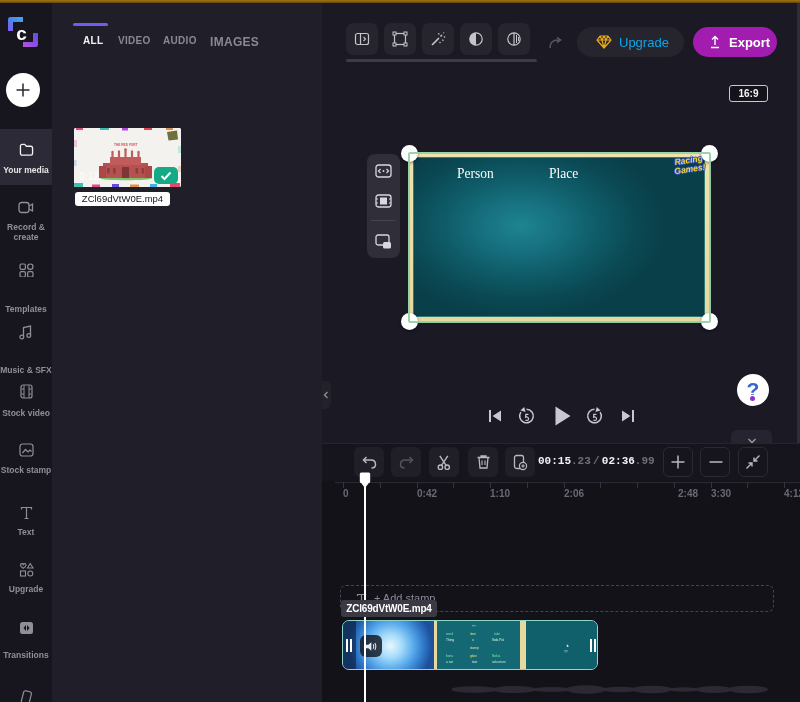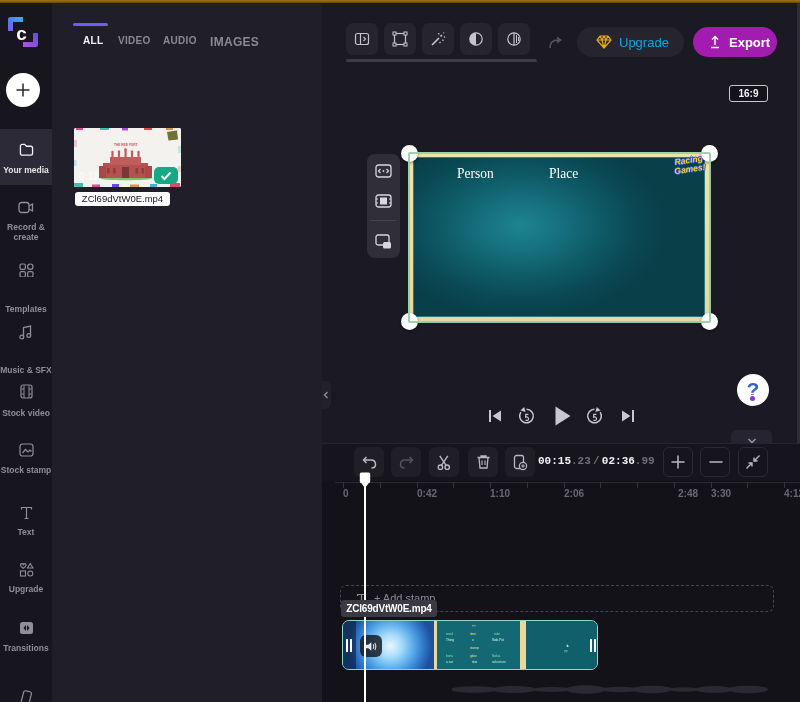--- a/index.html
+++ b/index.html
@@ -109,21 +109,21 @@
         <rect x="1.5" y="9" width="5" height="5" fill="none" stroke="#8f8e99" stroke-width="1.1"></rect>
         <circle cx="11.3" cy="11.5" r="2.5" fill="none" stroke="#8f8e99" stroke-width="1.1"></circle>
       </svg>
     <div class="navlbl" style="margin-top:4px;">Upgrade</div>
   </div>
   <div class="navitem" style="top:621px;">
     <svg width="15" height="14" viewBox="0 0 15 14">
         <rect x="1" y="1" width="13" height="12" rx="2.5" fill="#8f8e99"></rect>
         <path d="M7 4 L4.5 7 L7 10 Z M8 4 L10.5 7 L8 10 Z" fill="#17161f"></path>
       </svg>
-    <div class="navlbl" style="margin-top:5px;">Transitions</div>
+    <div class="navlbl" style="margin-top:12px;">Transitions</div>
   </div>
   <div class="navitem" style="top:690px;">
     <svg width="16" height="14" viewBox="0 0 16 14">
         <rect x="4.5" y="1" width="8" height="13" rx="2" fill="none" stroke="#8f8e99" stroke-width="1.2" transform="rotate(14 8 7)"></rect>
       </svg>
   </div>
 
   <div class="abs" style="left:73px; top:23px; width:35px; height:3px; border-radius:2px; background:#6d5ef0;"></div>
   <div class="abs" style="left:83px; top:35px; color:#f2f2f5; font-size:10px; font-weight:bold; letter-spacing:0.3px;">ALL</div>
   <div class="abs" style="left:118px; top:35px; color:#8a8894; font-size:10px; font-weight:bold; letter-spacing:0.3px;">VIDEO</div>

